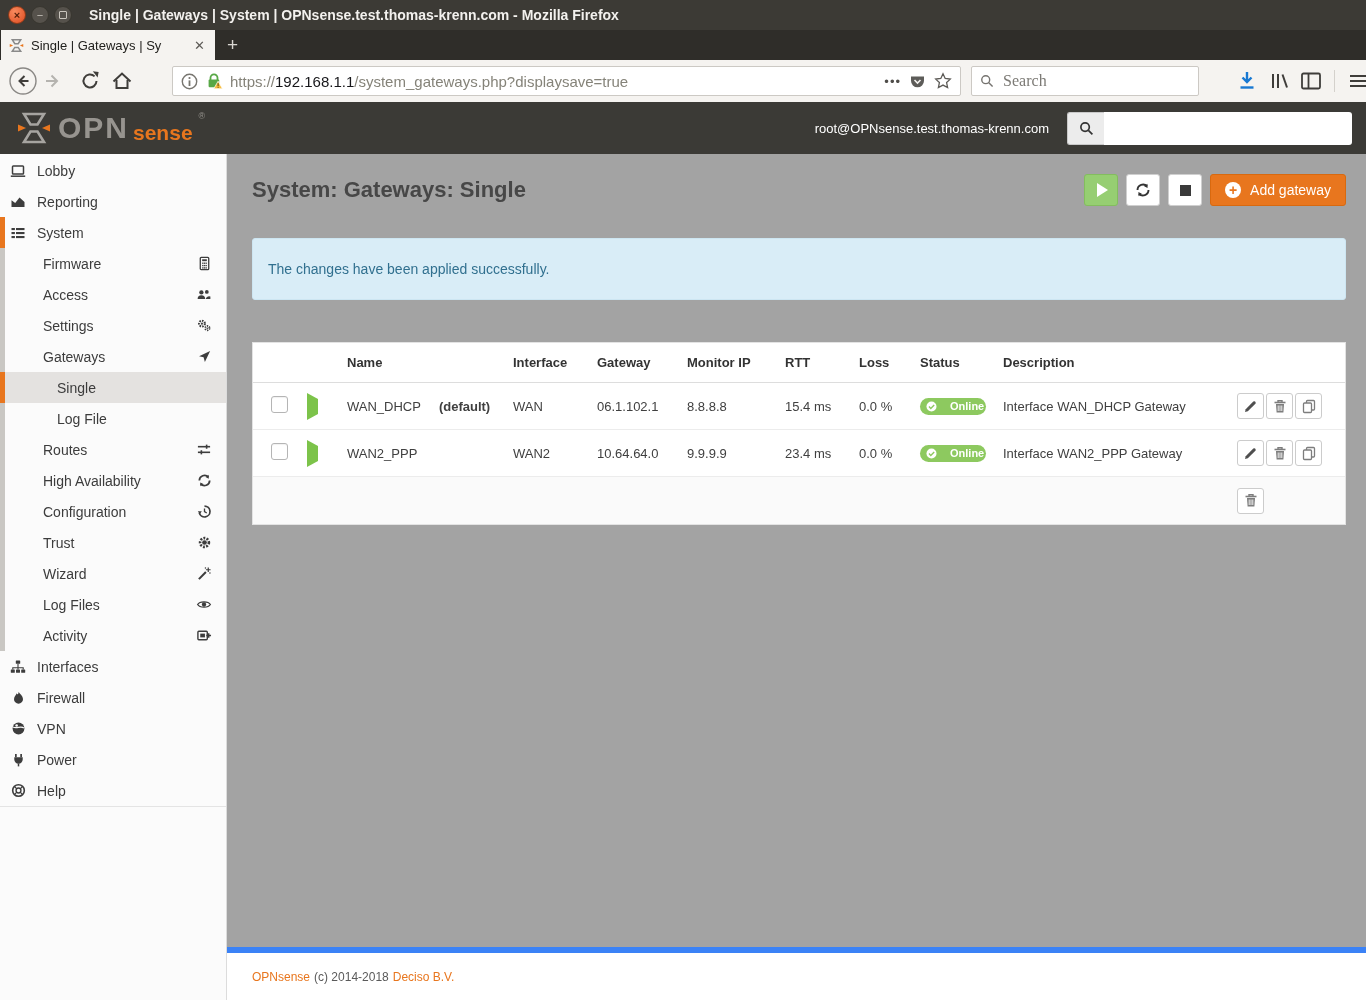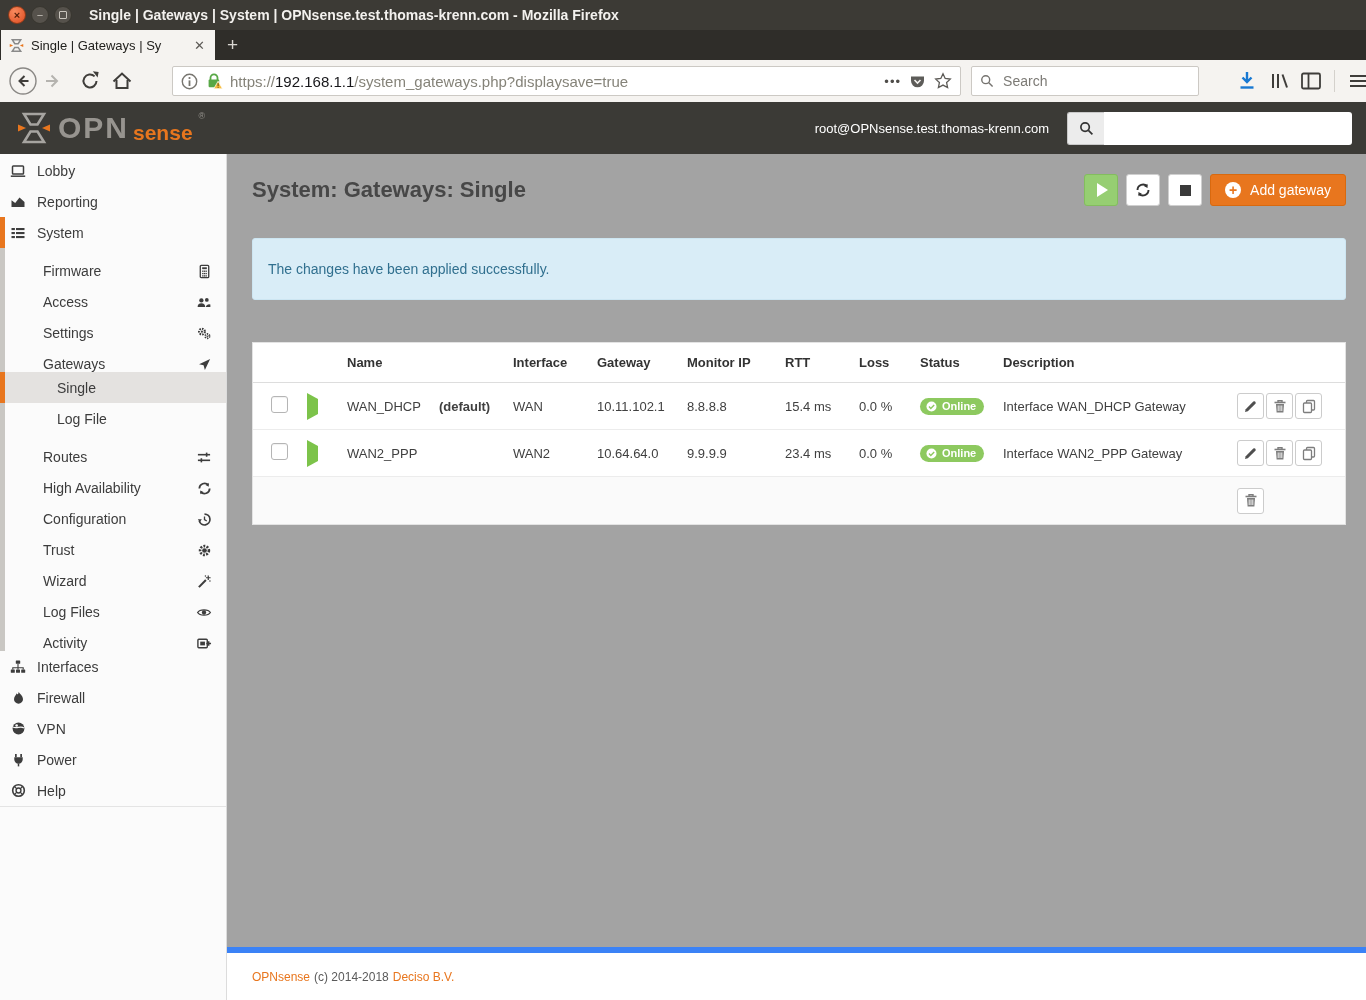--- a/index.html
+++ b/index.html
@@ -28,22 +28,22 @@
   .nav-btn{width:28px;height:28px;display:flex;align-items:center;justify-content:center;flex:none}
   .urlbar{width:789px;height:30px;margin-left:36px;background:#fff;border:1px solid #ccc9c4;border-radius:2px;
           display:flex;align-items:center;padding:0 4px 0 8px;box-sizing:border-box;gap:7px;flex:none}
   .url-text{flex:1;font-size:15px;white-space:nowrap;overflow:hidden}
   .url-scheme,.url-path{color:#858379}
   .url-host{color:#17171a}
   .urlbar-right{display:flex;align-items:center;gap:8px;padding-right:4px}
   .dots{color:#4f4d49;font-size:13px;letter-spacing:1px}
   .searchbox{width:228px;height:30px;margin-left:10px;background:#fff;border:1px solid #ccc9c4;border-radius:2px;
              display:flex;align-items:center;gap:7px;padding:0 8px;box-sizing:border-box;flex:none}
-  .searchbox input{border:none;outline:none;background:transparent;font-size:14px;width:100%;
-             font-family:Liberation Sans, sans-serif;color:#333}
+  .searchbox input{border:none;outline:none;background:transparent;font-size:16px;width:100%;
+             font-family:Liberation Serif, serif;color:#333}
   .searchbox input::placeholder{color:#7c7a75}
   .nav-right{display:flex;align-items:center;margin-left:34px;gap:4px}
   .nav-sep{width:1px;height:22px;background:#d4d1cc;margin:0 5px}
   
   .appheader{height:52px;background:#3b3a36;display:flex;align-items:center;padding:0 14px 0 16px;box-sizing:border-box}
   .brand{display:flex;align-items:center;gap:6px}
   .brand-opn{font-size:30px;font-weight:700;color:#97948f;letter-spacing:2px;line-height:1}
   .brand-sense{font-size:21px;font-weight:700;color:#e8761e;line-height:1;margin-left:-2px;align-self:flex-end;padding-bottom:2px}
   .brand-reg{font-size:9px;color:#97948f;align-self:flex-start}
   .hdr-user{margin-left:auto;color:#fff;font-size:13px}
@@ -54,21 +54,21 @@
                box-sizing:border-box;padding:0 8px;font-family:"Liberation Sans",sans-serif;font-size:13px}
   
   .content{display:flex;height:846px}
   .sidebar{width:227px;flex:none;background:#fbfbfb;border-right:1px solid #dcdcdc;box-sizing:border-box;
            font-size:14px;color:#3c3c3c;padding-top:1px}
   .menu{border-bottom:1px solid #e4e4e4}
   .sitem{height:31px;display:flex;align-items:center;gap:11px;padding:0 14px 0 10px}
   .sitem .lic{width:16px;display:flex;justify-content:center;flex:none}
   .sys-active{border-left:5px solid #e8761e;padding-left:5px}
   .subwrap{border-left:5px solid #c9c7c3}
-  .subitem{height:31px;display:flex;align-items:flex-end;padding:0 14px 0 38px}
+  .subitem{height:31px;display:flex;align-items:center;padding:0 14px 0 38px}
   .subitem .ric{margin-left:auto}
   .sub2{height:31px;display:flex;align-items:center;padding-left:52px}
   .sub2.active{margin-left:-5px;border-left:5px solid #e8761e;background:#e4e2e0}
   .main{flex:1;background:#a3a3a3;display:flex;flex-direction:column;min-width:0}
   
   .phead{display:flex;align-items:center;margin:20px 20px 0 25px}
   .phead h1{margin:0;font-size:22px;font-weight:700;color:#474747}
   .pbtns{margin-left:auto;display:flex;gap:8px}
   .btn{height:32px;min-width:34px;border-radius:3px;border:1px solid #cfcfcf;background:#fff;
        display:flex;align-items:center;justify-content:center;box-sizing:border-box;padding:0}
@@ -84,22 +84,22 @@
   
   .panel{margin:42px 20px 0 25px;background:#fff;border:1px solid #e3e3e3}
   table{width:100%;border-collapse:collapse;table-layout:fixed;font-size:13px;color:#404040}
   th{text-align:left;font-weight:700;color:#333;padding:12px 8px;border-bottom:1px solid #dddddd}
   td{padding:8px 8px;border-bottom:1px solid #ececec;vertical-align:middle;height:30px}
   tr.frow td{background:#fafafa;border-bottom:none;height:31px}
   .cb{width:15px;height:15px;border:1px solid #b5b5b5;border-radius:3px;background:#fff;display:inline-block;box-shadow:inset 0 1px 1px rgba(0,0,0,.06)}
   .row-play{width:0;height:0;border-left:11px solid #7cc34a;border-top:6.5px solid transparent;border-bottom:6.5px solid transparent}
   .nm-suffix{font-weight:bold;margin-left:18px}
   .nm-suffix:empty{margin-left:0}
-  .badge{display:inline-flex;align-items:center;gap:5px;background:#8dc95f;color:#fff;font-size:11px;
-         font-weight:bold;border-radius:10px;padding:3px 8px 3px 6px;line-height:1}
+  .badge{display:inline-flex;align-items:center;gap:13px;background:#8dc95f;color:#fff;font-size:11px;
+         font-weight:bold;border-radius:10px;padding:3px 2px 3px 6px;line-height:1}
   .abtn{width:25px;height:24px;border:1px solid #ccc;border-radius:3px;background:#fff;display:inline-flex;
         align-items:center;justify-content:center;margin-right:2px;vertical-align:middle}
   
   .main-footer{margin-top:auto;height:53px;background:#fff;border-top:6px solid #3b82f6;display:flex;
                align-items:center;padding-left:25px;font-size:12px;color:#5a5a5a;box-sizing:border-box;gap:4px}
   .flink{color:#e8761e;text-decoration:none}
 </style>
 </head>
 <body>
 
@@ -522,21 +522,21 @@
             <th>Description</th>
             <th></th>
           </tr>
         </thead>
         <tbody>
           <tr>
             <td style="padding-left:18px"><span class="cb"></span></td>
             <td><span class="row-play"></span></td>
             <td><span>WAN_DHCP</span><span class="nm-suffix">(default)</span></td>
             <td>WAN</td>
-            <td>10.11.102.1</td>
+            <td>06.1.102.1</td>
             <td>8.8.8.8</td>
             <td>15.4 ms</td>
             <td>0.0 %</td>
             <td><span class="badge">
                   <svg width="11" height="11" viewBox="0 0 11 11">
                     <circle cx="5.5" cy="5.5" r="5" fill="#fff"></circle>
                     <path d="M3 5.6 L4.8 7.4 L8.2 4" stroke="#8dc95f" stroke-width="1.4" fill="none"></path>
                   </svg>
                   <span>Online</span>
                 </span></td>

